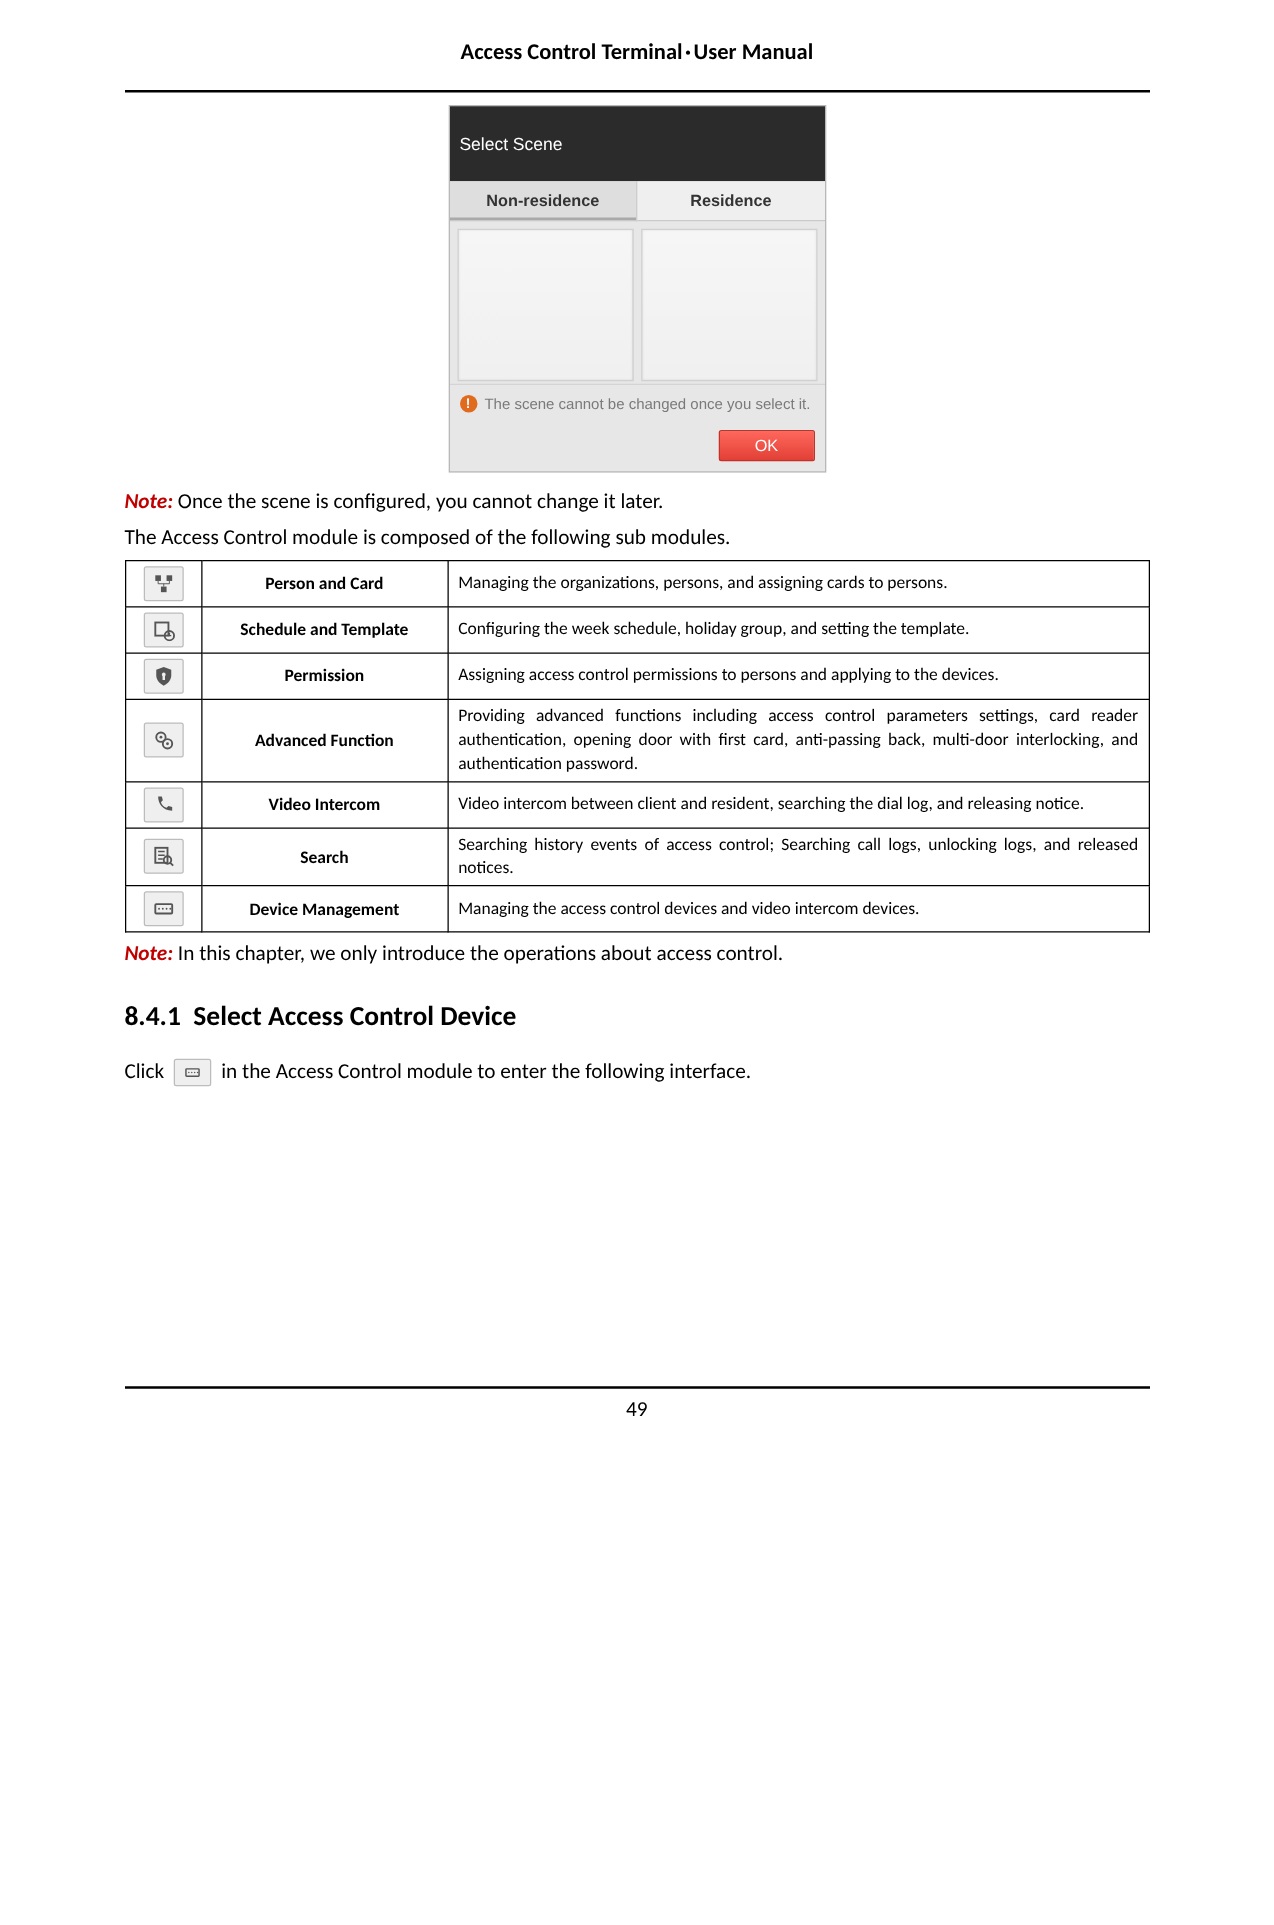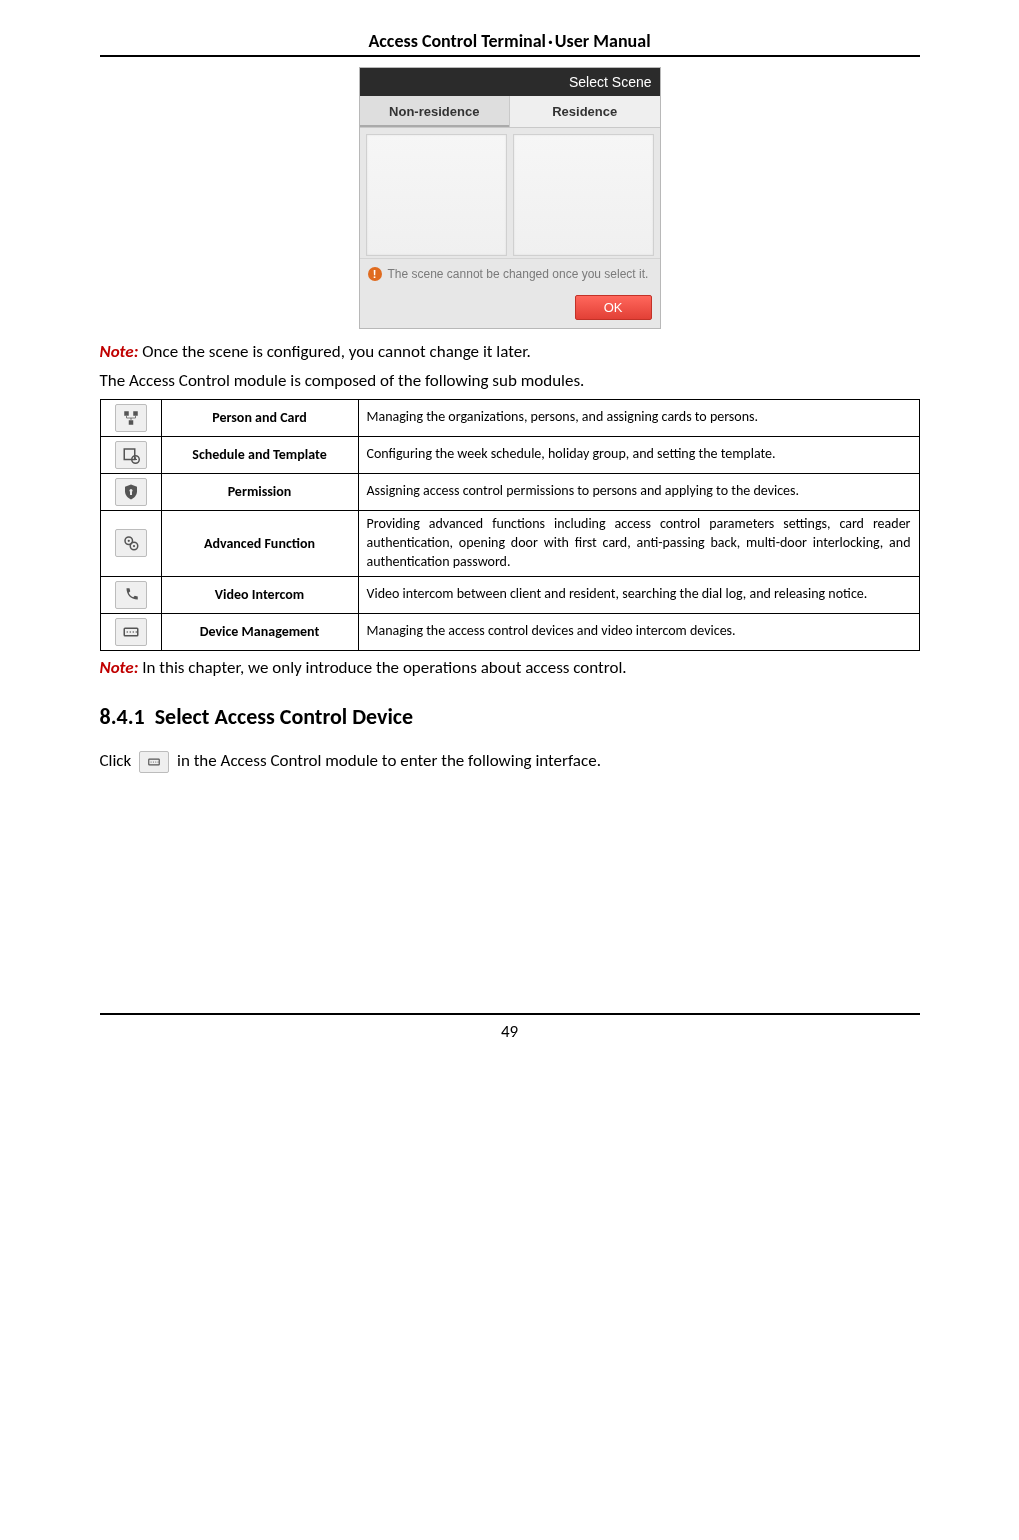--- a/index.html
+++ b/index.html
@@ -7,39 +7,39 @@
       max-width: 820px;
       margin: 0 auto;
       padding: 30px 60px;
       color: #000;
     }
     .header {
       text-align: center;
       font-weight: bold;
       font-size: 18px;
       border-bottom: 2px solid #000;
-      padding-bottom: 3px;
+      padding-bottom: 20px;
       margin-bottom: 5px;
     }
     .header .dot { margin: 0 2px; }
     .screenshot-wrap { text-align: center; margin: 10px 0 12px; }
     .dlg {
       display: inline-block;
       width: 300px;
       border: 1px solid #b8b8b8;
       background: #e7e7e7;
       text-align: left;
       font-family: Arial, sans-serif;
     }
     .dlg-title {
       background: #2b2b2b;
       color: #fff;
       font-size: 14px;
-      text-align: right;
-      padding: 6px 8px;
+      text-align: left;
+      padding: 22px 8px;
     }
     .dlg-tabs { display: flex; font-weight: bold; }
     .dlg-tab {
       flex: 1;
       text-align: center;
       padding: 8px 4px;
       font-size: 13px;
       background: #efefef;
       border-bottom: 1px solid #c9c9c9;
       border-right: 1px solid #c9c9c9;
@@ -206,20 +206,32 @@
     <td class="desc-cell">Providing advanced functions including access control parameters settings, card reader authentication, opening door with first card, anti-passing back, multi-door interlocking, and authentication password.</td>
   </tr>
   <tr>
     <td class="icon-cell"><span class="mod-icon">
             <svg viewBox="0 0 24 24">
               <path d="M6 3c0 8 5 15 15 15v-4l-4-1-2 2c-3-1-5-3-6-6l2-2-1-4H6z"></path>
             </svg>
           </span></td>
     <td class="name-cell">Video Intercom</td>
     <td class="desc-cell">Video intercom between client and resident, searching the dial log, and releasing notice.</td>
+  </tr>
+  <tr>
+    <td class="icon-cell"><span class="mod-icon">
+            <svg viewBox="0 0 24 24">
+              <rect x="3" y="3" width="13" height="16" fill="none" stroke="#555" stroke-width="2"></rect>
+              <path d="M6 7h7M6 11h7M6 15h5" stroke="#555" stroke-width="1.5"></path>
+              <circle cx="16" cy="16" r="4" fill="none" stroke="#555" stroke-width="2"></circle>
+              <path d="M19 19l3 3" stroke="#555" stroke-width="2"></path>
+            </svg>
+          </span></td>
+    <td class="name-cell">Search</td>
+    <td class="desc-cell">Searching history events of access control; Searching call logs, unlocking logs, and released notices.</td>
   </tr>
   <tr>
     <td class="icon-cell"><span class="mod-icon">
             <svg viewBox="0 0 24 24">
               <rect x="3" y="7" width="18" height="10" rx="1" fill="none" stroke="#555" stroke-width="2"></rect>
               <circle cx="7" cy="12" r="1"></circle>
               <circle cx="11" cy="12" r="1"></circle>
               <circle cx="15" cy="12" r="1"></circle>
               <circle cx="19" cy="12" r="1"></circle>
             </svg>

